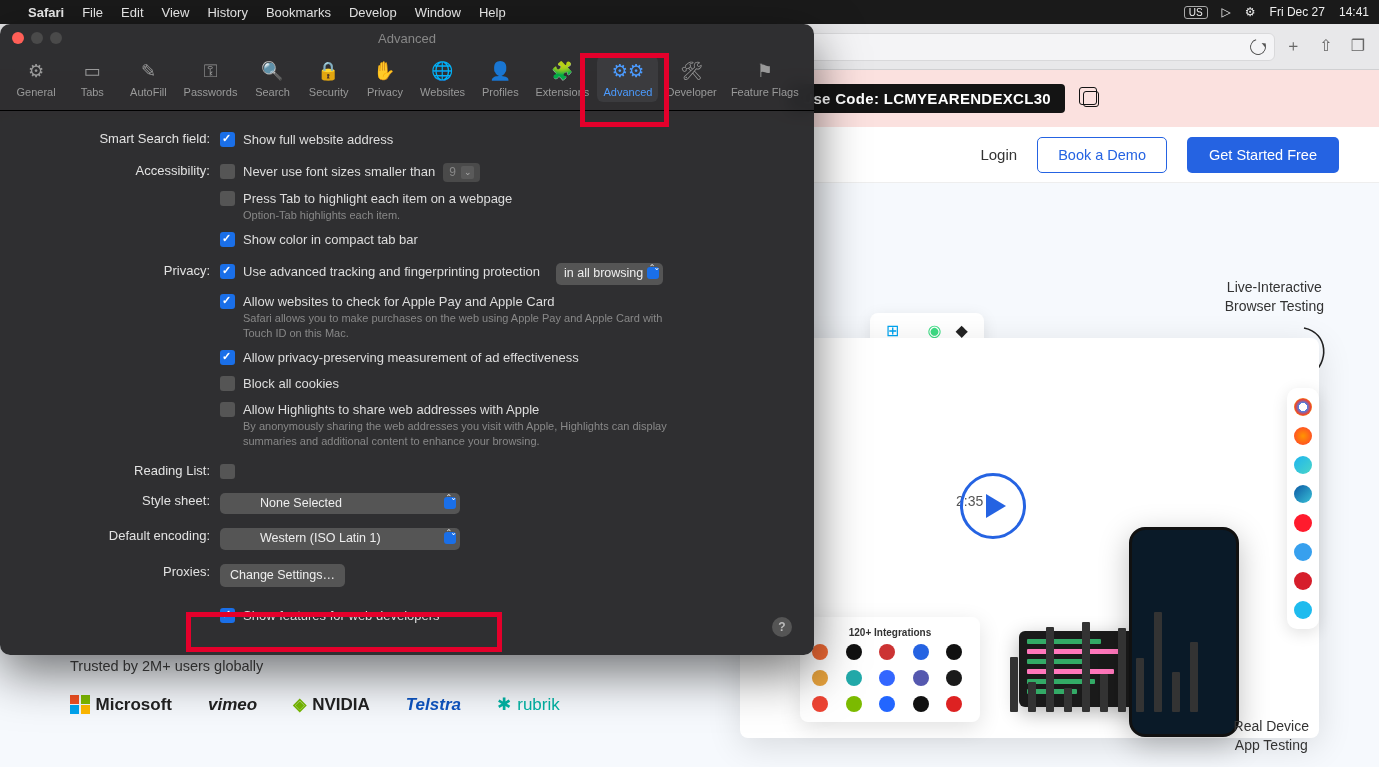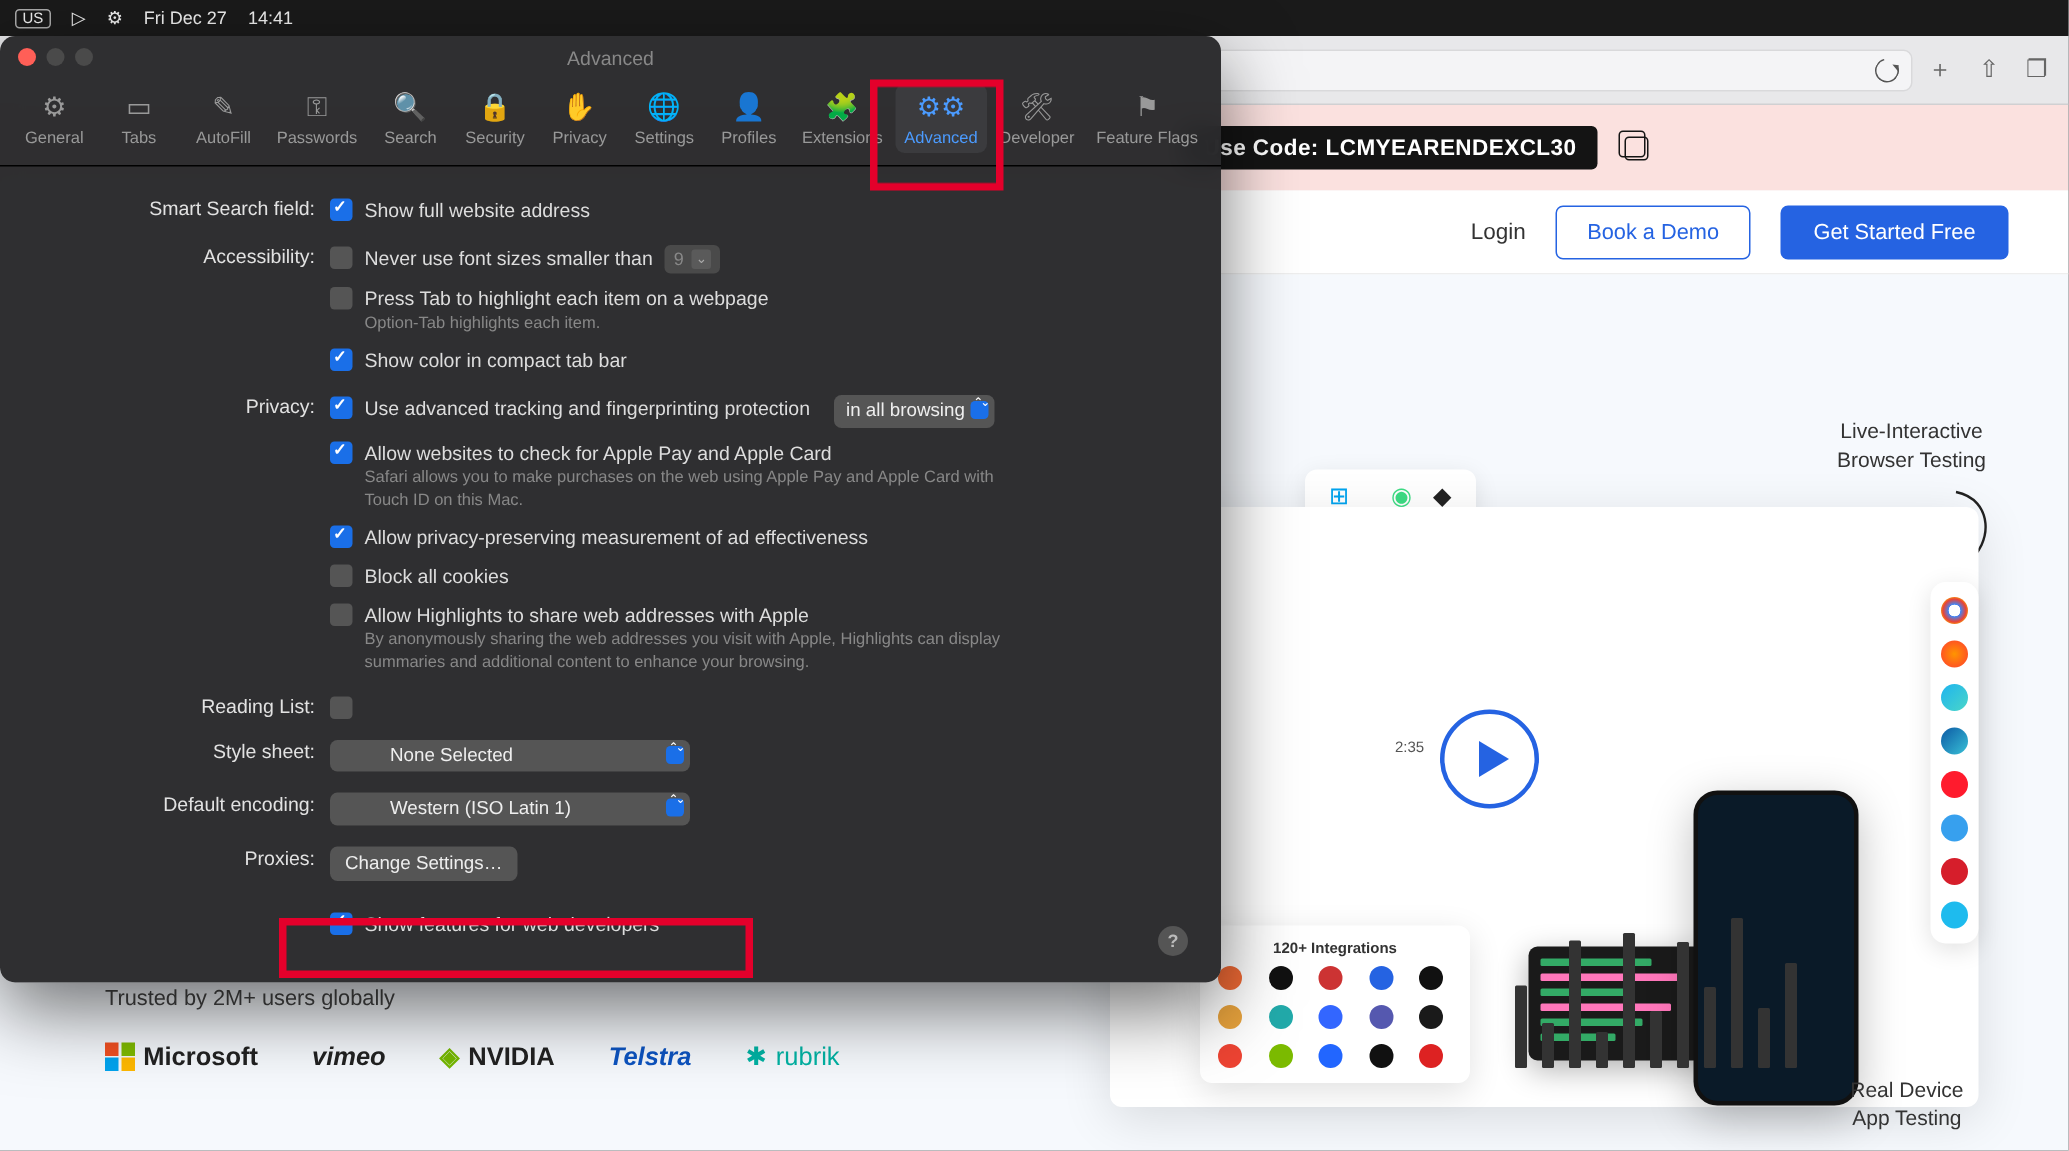--- a/index.html
+++ b/index.html
@@ -40,21 +40,21 @@
 .hero .play-tri{ width:0;height:0;border-top:12px solid transparent;border-bottom:12px solid transparent;border-left:20px solid #2563e2;margin-left:5px;}
 .hero .browser-strip{ position:absolute; right:60px; top:205px; background:#fff; border-radius:10px; box-shadow:0 4px 16px rgba(0,0,0,.12); padding:10px 7px; display:flex; flex-direction:column; gap:11px;}
 .hero .browser-dot{ width:18px;height:18px;border-radius:50%;}
 .hero .bars{ position:absolute; left:1010px; bottom:55px; display:flex; gap:10px; align-items:flex-end;}
 .hero .bars div{ width:8px; background:#333;border-radius:1px;}
 .hero .phone-mock{position:absolute; right:140px; bottom:30px; width:110px; height:210px; background:#0a1a28; border-radius:16px; border:3px solid #111; box-shadow:0 8px 30px rgba(0,0,0,.25);}
 .hero .integrations-card{ position:absolute; left:800px; bottom:45px; width:180px; background:#fff; border-radius:8px; box-shadow:0 6px 22px rgba(0,0,0,.12); padding:10px 12px; }
 .hero .integrations-card .title{font-size:10px; text-align:center; color:#333; margin-bottom:6px;font-weight:600;}
 .hero .integrations-card .grid{display:grid;grid-template-columns:repeat(5,1fr);gap:10px 12px;}
 .hero .integrations-card .grid div{width:16px;height:16px;border-radius:50%;}
-.hero .time-badge{position:absolute;left:930px;top:310px;font-size:10px;color:#555;}
+.hero .time-badge{position:absolute;left:956px;top:310px;font-size:14px;color:#555;}
 .hero .snippet-card{ position:absolute; right:220px; bottom:60px; width:140px; background:#1a1a1a; border-radius:6px; padding:8px; box-shadow:0 6px 20px rgba(0,0,0,.3);}
 .hero .snippet-card div{ height:5px; background:#3a6; margin-bottom:5px; border-radius:1px;}
 
 .trusted-area{ position:absolute; left:70px; top:658px; color:#444;}
 .trusted-area .heading{font-size:14.5px; color:#444; margin-bottom:20px;}
 .logo-row{display:flex; gap:36px; align-items:center;}
 .logo-item{display:flex;align-items:center;gap:6px;font-weight:700;font-size:17px;color:#222;}
 .logo-ms-sq{display:grid;grid-template-columns:9px 9px;grid-template-rows:9px 9px;gap:1.5px;}
 .logo-ms-sq div:nth-child(1){background:#f25022}.logo-ms-sq div:nth-child(2){background:#7fba00}.logo-ms-sq div:nth-child(3){background:#00a4ef}.logo-ms-sq div:nth-child(4){background:#ffb900}
 
@@ -89,20 +89,32 @@
 .box-adv{top:53px;left:580px;width:89px;height:74px;}
 .box-dev{top:612px;left:186px;width:316px;height:40px;}
 .help-circle{position:absolute;right:22px;bottom:18px;width:20px;height:20px;border-radius:50%;background:#555;color:#bbb;display:flex;align-items:center;justify-content:center;font-size:12px;font-weight:600;}
 
 svg { display:block; }
 </style>
 </head>
 <body>
 
 <div class="menubar">
+  <div class="left">
+    <span class="apple"></span>
+    <span class="bold">Safari</span>
+    <span>File</span>
+    <span>Edit</span>
+    <span>View</span>
+    <span>History</span>
+    <span>Bookmarks</span>
+    <span>Develop</span>
+    <span>Window</span>
+    <span>Help</span>
+  </div>
   <div class="right">
     <span class="input-ind">US</span>
     <span>▷</span>
     <span>⚙</span>
     <span>Fri Dec 27</span>
     <span>14:41</span>
   </div>
 </div>
 
 <div class="browser">
@@ -262,21 +274,21 @@
     <div class="prefs-tab">
         <span class="ticon">🔒</span>
         <span>Security</span>
       </div>
     <div class="prefs-tab">
         <span class="ticon">✋</span>
         <span>Privacy</span>
       </div>
     <div class="prefs-tab">
         <span class="ticon">🌐</span>
-        <span>Settings</span>
+        <span>Websites</span>
       </div>
     <div class="prefs-tab">
         <span class="ticon">👤</span>
         <span>Profiles</span>
       </div>
     <div class="prefs-tab">
         <span class="ticon">🧩</span>
         <span>Extensions</span>
       </div>
     <div class="prefs-tab active">

